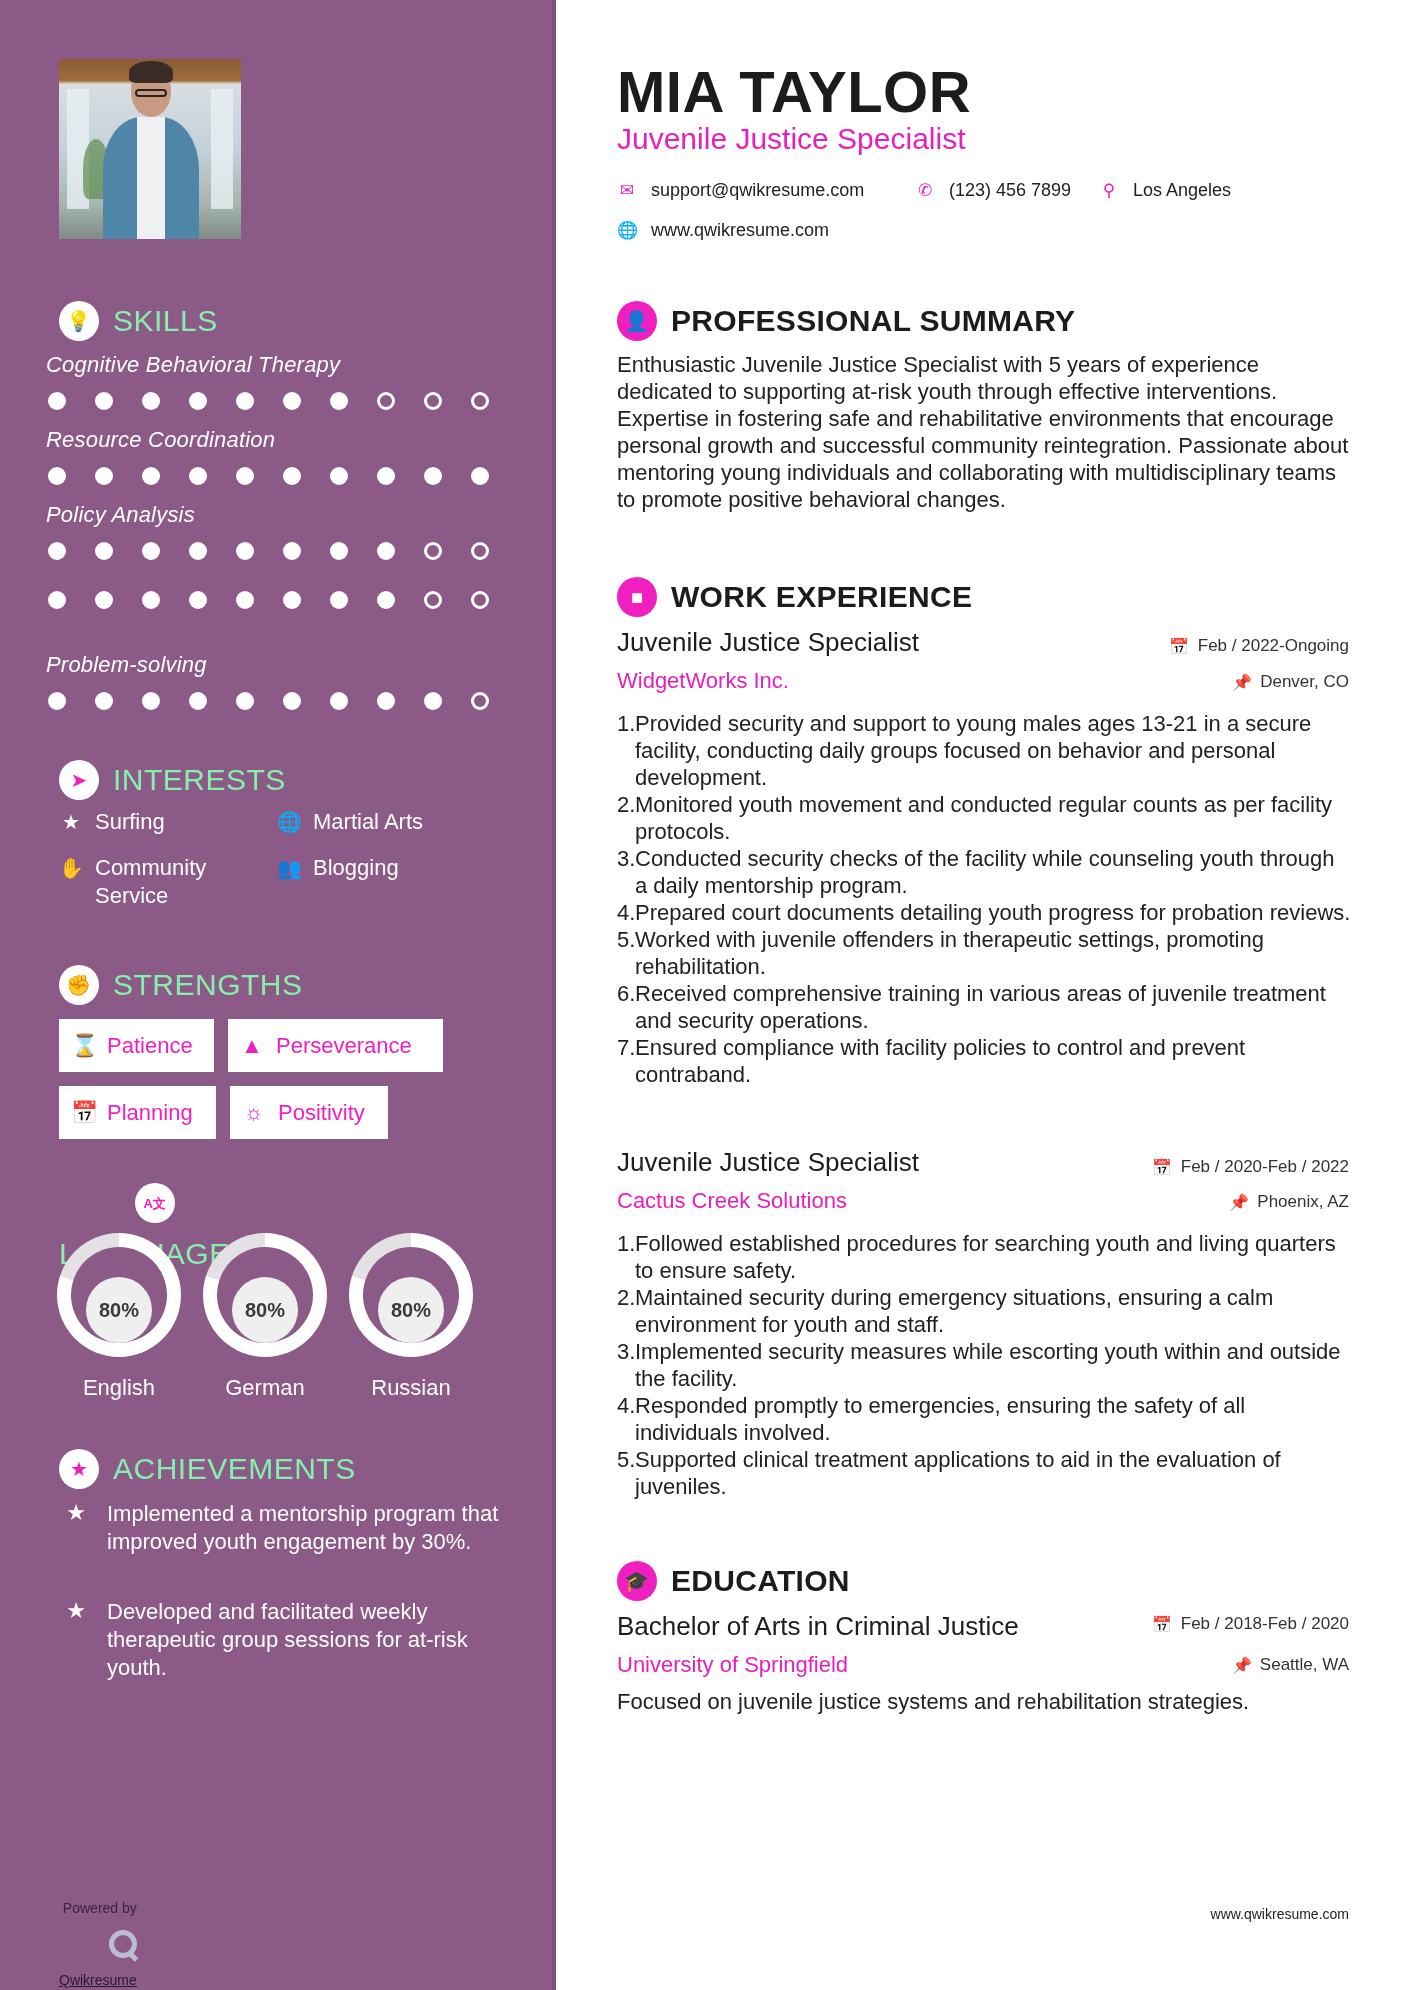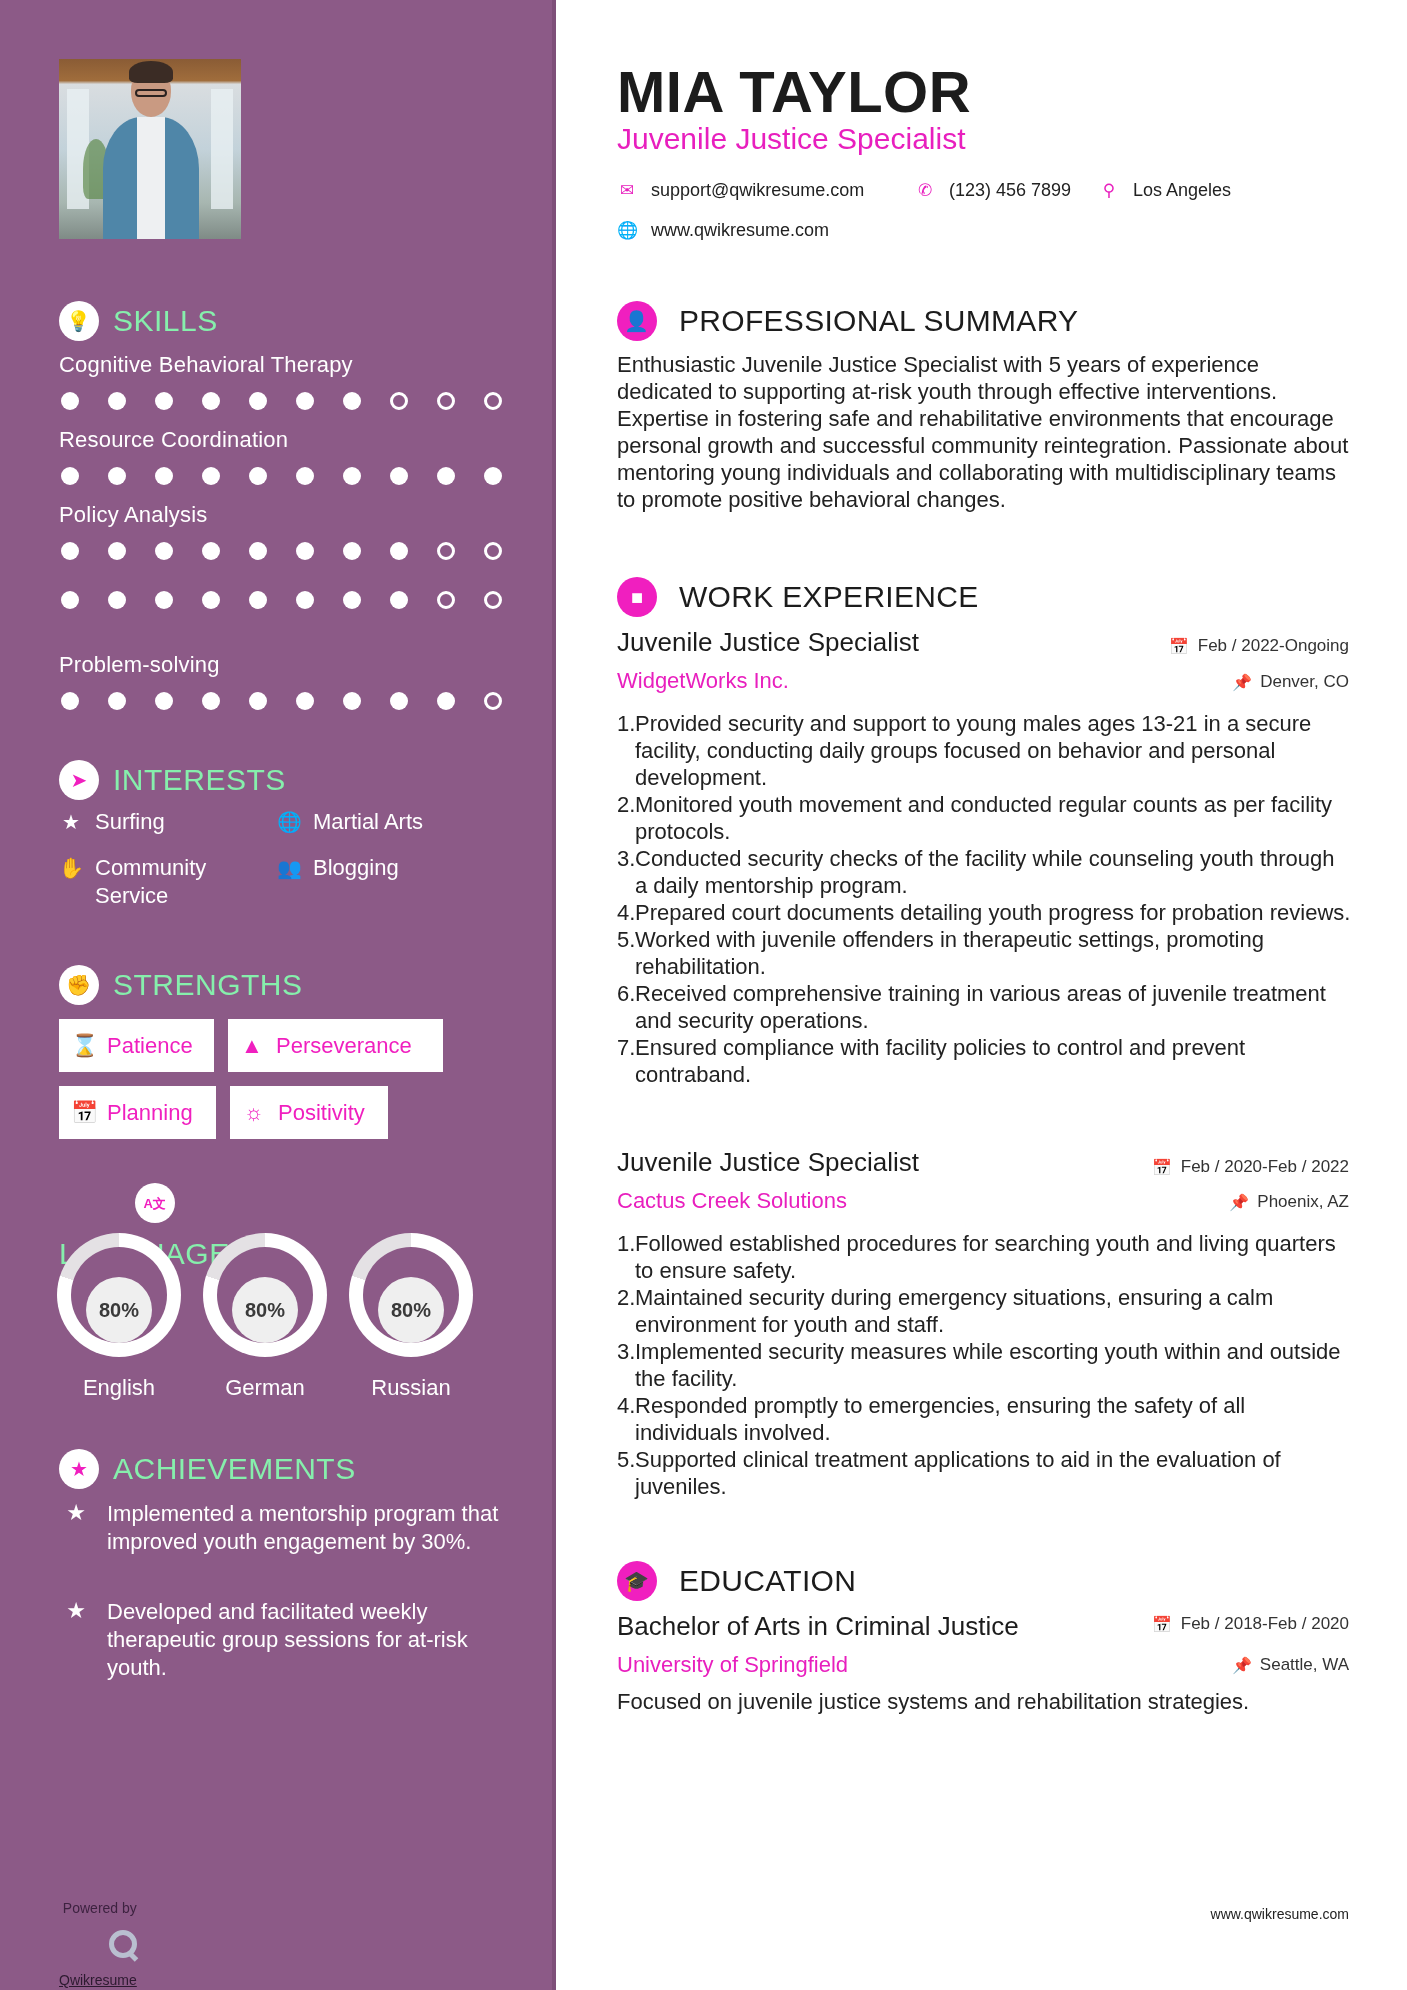--- a/index.html
+++ b/index.html
@@ -28,21 +28,21 @@
   .photo .shirt { position: absolute; left: 78px; top: 58px; width: 28px; height: 130px; background: #eef0f2; }
 
   .sb-section-head { position: absolute; left: 59px; display: flex; align-items: center; gap: 14px; }
   .sb-head-icon {
     width: 40px; height: 40px; border-radius: 50%; background: #fff;
     display: flex; align-items: center; justify-content: center;
     color: #f01fbf; font-size: 20px; line-height: 1;
   }
   .sb-head-title { font-size: 30px; font-weight: 400; letter-spacing: 0.5px; color: #86efac; }
 
-  .skill { position: absolute; left: 59px; width: 460px; }
+  .skill { position: absolute; left: 46px; width: 460px; font-style: italic; }
   .skill-name { font-size: 22px; color: #fff; letter-spacing: 0.2px; }
   .dots { display: flex; gap: 29px; margin-top: 14px; margin-left: 2px; }
   .dot { width: 18px; height: 18px; border-radius: 50%; background: #fff; }
   .dot.empty { background: transparent; border: 3px solid #fff; }
 
   .interests { position: absolute; left: 59px; top: 808px; width: 460px; }
   .interest { position: absolute; display: flex; gap: 12px; font-size: 22px; color: #fff; line-height: 28px; }
   .interest .ic { width: 24px; text-align: center; font-size: 20px; }
 
   .strength {
@@ -70,21 +70,21 @@
   .q-logo::after { content: ""; position: absolute; right: -6px; bottom: -6px; width: 10px; height: 5px; background: #b9bfd0; transform: rotate(45deg); }
   .powered .brand { text-decoration: underline; color: #2d1a30; }
 
   .name { position: absolute; left: 0; top: 58px; font-size: 58px; font-weight: 700; color: #1c1c1c; letter-spacing: 0.5px; }
   .jobtitle { position: absolute; left: 0; top: 122px; font-size: 30px; color: #e81fbe; }
   .contact { position: absolute; display: flex; align-items: center; gap: 14px; font-size: 18px; color: #222; }
   .contact .ic { color: #e81fbe; font-size: 17px; width: 20px; text-align: center; }
 
   .m-head { position: absolute; left: 0; display: flex; align-items: center; gap: 14px; }
   .m-head-icon { width: 40px; height: 40px; border-radius: 50%; background: #f01fbf; color: #fff; display: flex; align-items: center; justify-content: center; font-size: 20px; }
-  .m-head-title { font-size: 30px; font-weight: 400; color: #1c1c1c; letter-spacing: 0.3px; margin-left: 8px; }
+  .m-head-title { font-size: 30px; font-weight: 700; color: #1c1c1c; letter-spacing: 0.3px; }
 
   .para { position: absolute; left: 0; width: 735px; font-size: 22px; line-height: 27px; color: #222; }
 
   .job-title { position: absolute; left: 0; font-size: 26px; color: #1c1c1c; }
   .job-company { position: absolute; left: 0; font-size: 22px; color: #e81fbe; }
   .job-meta { position: absolute; right: 0; font-size: 17px; color: #333; display: flex; align-items: center; gap: 8px; }
   .job-meta .ic { font-size: 16px; color: #333; }
   .bullets { position: absolute; left: 0; width: 735px; list-style: none; }
   .bullets li { display: flex; font-size: 22px; line-height: 27px; color: #222; }
   .bullets li .n { width: 18px; flex-shrink: 0; }

